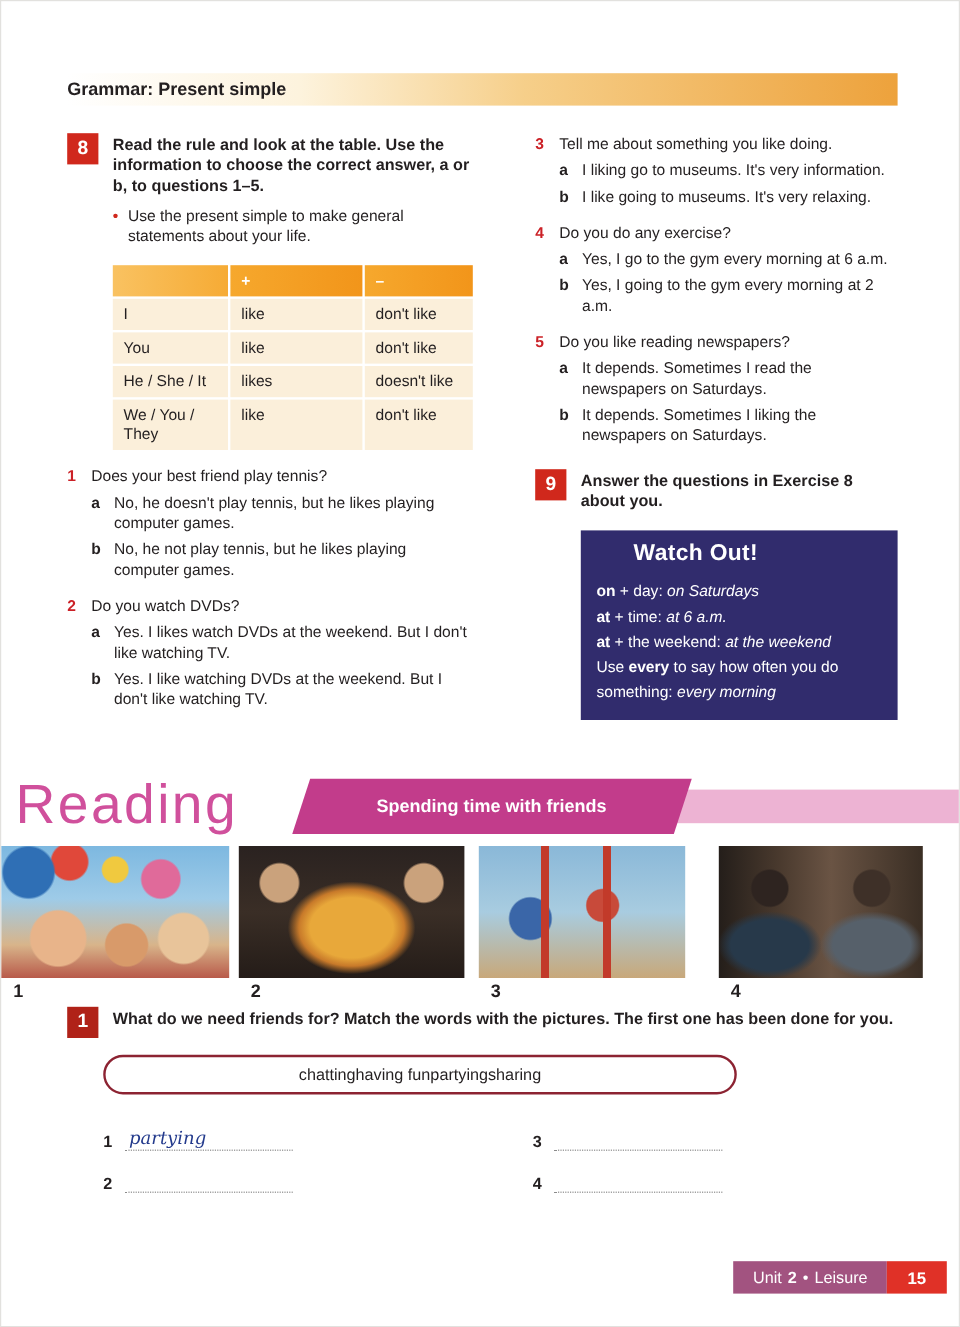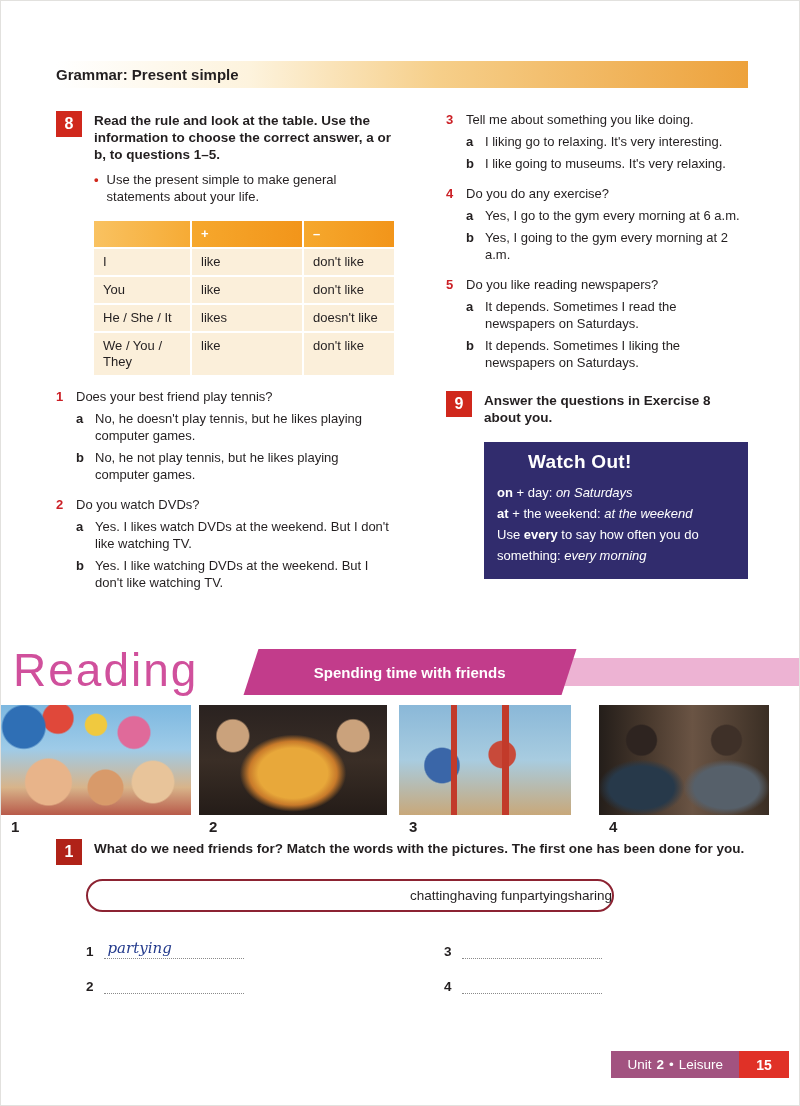--- a/index.html
+++ b/index.html
@@ -89,21 +89,21 @@
   .photo-4 { background:
     radial-gradient(circle at 25% 32%, #2e2420 0 10%, transparent 11%),
     radial-gradient(circle at 75% 32%, #3e3028 0 10%, transparent 11%),
     radial-gradient(ellipse at 25% 75%, #27394a 0 18%, transparent 24%),
     radial-gradient(ellipse at 75% 75%, #56606a 0 18%, transparent 24%),
     linear-gradient(90deg,#241e1a 0%,#4a3a2e 30%,#6a5444 55%,#3a2e24 100%); }
 
   
   .reading-ex { position:absolute; left:55px; top:838px; width:700px; }
   .word-bank { margin:14px 0 0 30px; width:528px; height:33px; border:2px solid #8c2332;
-    border-radius:17px; display:flex; align-items:center; justify-content:flex-end;
+    border-radius:17px; display:flex; align-items:center; justify-content:center;
     font-size:13.5px; background:#fff; }
   .answers { margin:16px 0 0 30px; display:grid; grid-template-columns:358px 330px;
     grid-template-rows:repeat(2, 35px); grid-auto-flow:column; }
   .answer-row { display:flex; align-items:flex-end; gap:10px; padding-bottom:4px; }
   .ans-num { font-weight:bold; font-size:13.5px; }
   .ans-line { width:140px; min-height:20px; border-bottom:1px dotted #8a8a8a;
     font-family:"DejaVu Serif", serif; font-style:italic; color:#233a8c; font-size:15px; padding:0 4px 1px; }
 
   
   .footer { position:absolute; right:10px; top:1050px; display:flex; height:27px; }
@@ -189,21 +189,21 @@
 
   <div class="col-right">
 
     <div class="question" style="margin-top:0;">
       <div class="q-line">
         <span class="q-num">3</span>
         <span class="q-text">Tell me about something you like doing.</span>
       </div>
       <div class="option">
         <span class="opt-letter">a</span>
-        <span class="opt-text">I liking go to relaxing. It's very interesting.</span>
+        <span class="opt-text">I liking go to museums. It's very information.</span>
       </div>
       <div class="option">
         <span class="opt-letter">b</span>
         <span class="opt-text">I like going to museums. It's very relaxing.</span>
       </div>
     </div>
 
     <div class="question">
       <div class="q-line">
         <span class="q-num">4</span>
@@ -235,20 +235,21 @@
     </div>
 
     <div class="ex-head ex9">
       <div class="ex-num">9</div>
       <div class="ex-instruction">Answer the questions in Exercise 8 about you.</div>
     </div>
 
     <div class="watch-out">
       <div class="wo-title">Watch Out!</div>
       <div class="wo-line"><span></span><b>on</b><span> + day: </span><i>on Saturdays</i></div>
+      <div class="wo-line"><span></span><b>at</b><span> + time: </span><i>at 6 a.m.</i></div>
       <div class="wo-line"><span></span><b>at</b><span> + the weekend: </span><i>at the weekend</i></div>
       <div class="wo-line"><span>Use </span><b>every</b><span> to say how often you do something: </span><i>every morning</i></div>
     </div>
   </div>
 
   <div class="reading-banner">
     <div class="rb-light"></div>
     <div class="rb-dark">
       <span>Spending time with friends</span>
     </div>

